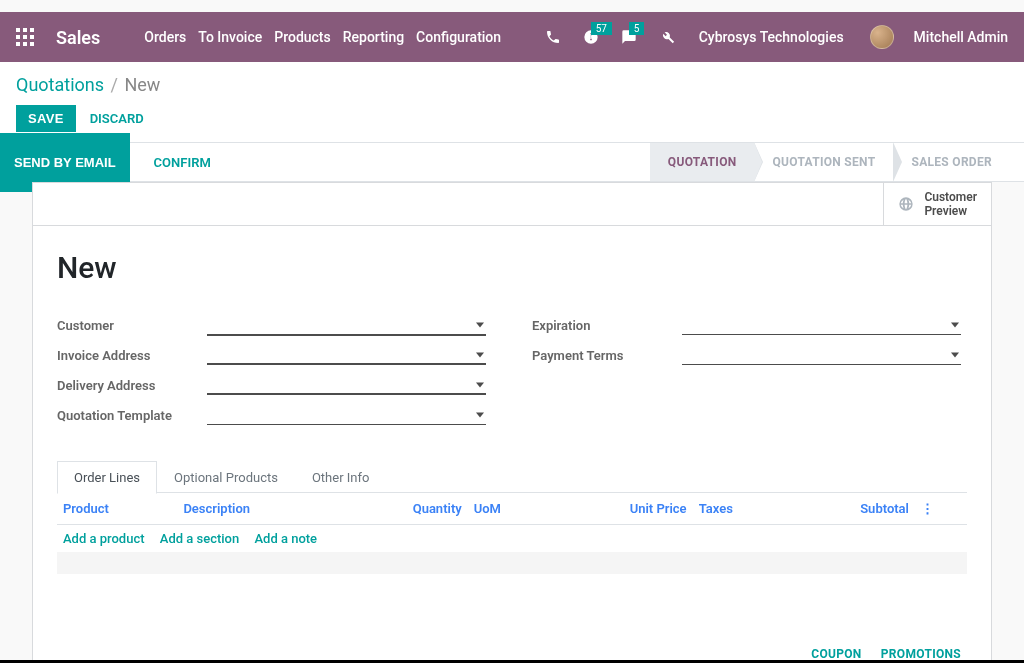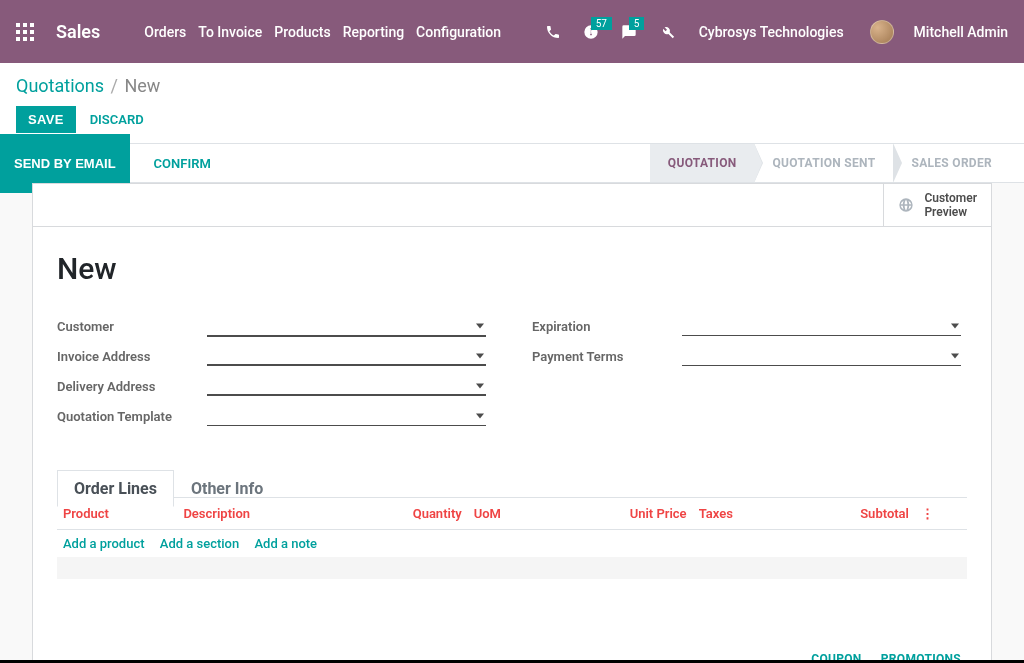--- a/index.html
+++ b/index.html
@@ -6,24 +6,25 @@
   body {
     font-family: -apple-system, BlinkMacSystemFont, "Segoe UI", Roboto, "Helvetica Neue", Arial, sans-serif;
     font-size: 13px;
     color: #4c4c4c;
     background: #f9f9f9;
     overflow: hidden;
   }
   .topbar {
     background: #875a7b;
     color: #fff;
-    height: 63px;
+    height: 50px;
     display: flex;
     align-items: center;
     padding: 0 16px;
+    margin-top: 12px;
   }
   .apps-icon {
     width: 18px; height: 18px; display: grid;
     grid-template-columns: repeat(3, 4px);
     grid-template-rows: repeat(3, 4px);
     gap: 3px;
     margin-right: 22px;
     cursor: pointer;
   }
   .apps-icon span { background: #fff; }
@@ -112,28 +113,28 @@
   }
   .underline { border-bottom: 1px solid #4c4c4c; height: 20px; }
   .underline.thick { border-bottom-width: 2px; }
   .fval input {
     width: 100%; border: none; border-bottom: 2px solid #4c4c4c;
     height: 22px; outline: none; font-size: 13px; background: transparent;
   }
 
   .tabs { display: flex; margin-top: 28px; border-bottom: 1px solid #dee2e6; }
   .tab {
-    padding: 8px 16px; font-size: 16px; color: #6c757d; cursor: pointer;
-    border: 1px solid transparent; border-bottom: none; position: relative; top: 10px; font-weight: 700;
+    padding: 8px 16px; font-size: 13px; color: #6c757d; cursor: pointer;
+    border: 1px solid transparent; border-bottom: none; position: relative; top: 2px; font-weight: 400;
   }
   .tab.active { border-color: #dee2e6; background: #fff; color: #495057; border-bottom: 1px solid #fff;}
 
   .grid-table { width: 100%; border-collapse: collapse; margin-top: 0; }
   .grid-table th {
-    text-align: left; font-size: 13px; font-weight: 600; color: #ef4444;
+    text-align: left; font-size: 13px; font-weight: 600; color: #3b82f6;
     padding: 8px 6px; border-bottom: 1px solid #dee2e6;
   }
   .grid-table th.r { text-align: right; }
   .grid-table td { padding: 6px 6px; font-size: 13px; }
   .add-links td { color: #00a09d; }
   .add-links a { color: #00a09d; cursor: pointer; margin-right: 12px; font-weight: 500;}
   .stripe td { background: #f5f5f5; height: 22px; }
   .kebab { text-align: center; color: #4c4c4c; font-weight: 700;}
 
   .footer-links { text-align: right; padding: 12px 6px 4px; }
@@ -285,20 +286,21 @@
             <div class="flabel">Payment Terms</div>
             <div class="fval drop">
                   <div class="underline"></div>
                 </div>
           </div>
         </div>
       </div>
 
       <div class="tabs">
         <div class="tab active">Order Lines</div>
+        <div class="tab">Optional Products</div>
         <div class="tab">Other Info</div>
       </div>
 
       <table class="grid-table">
         <thead>
           <tr>
             <th>Product</th>
             <th>Description</th>
             <th class="r">Quantity</th>
             <th>UoM</th>

